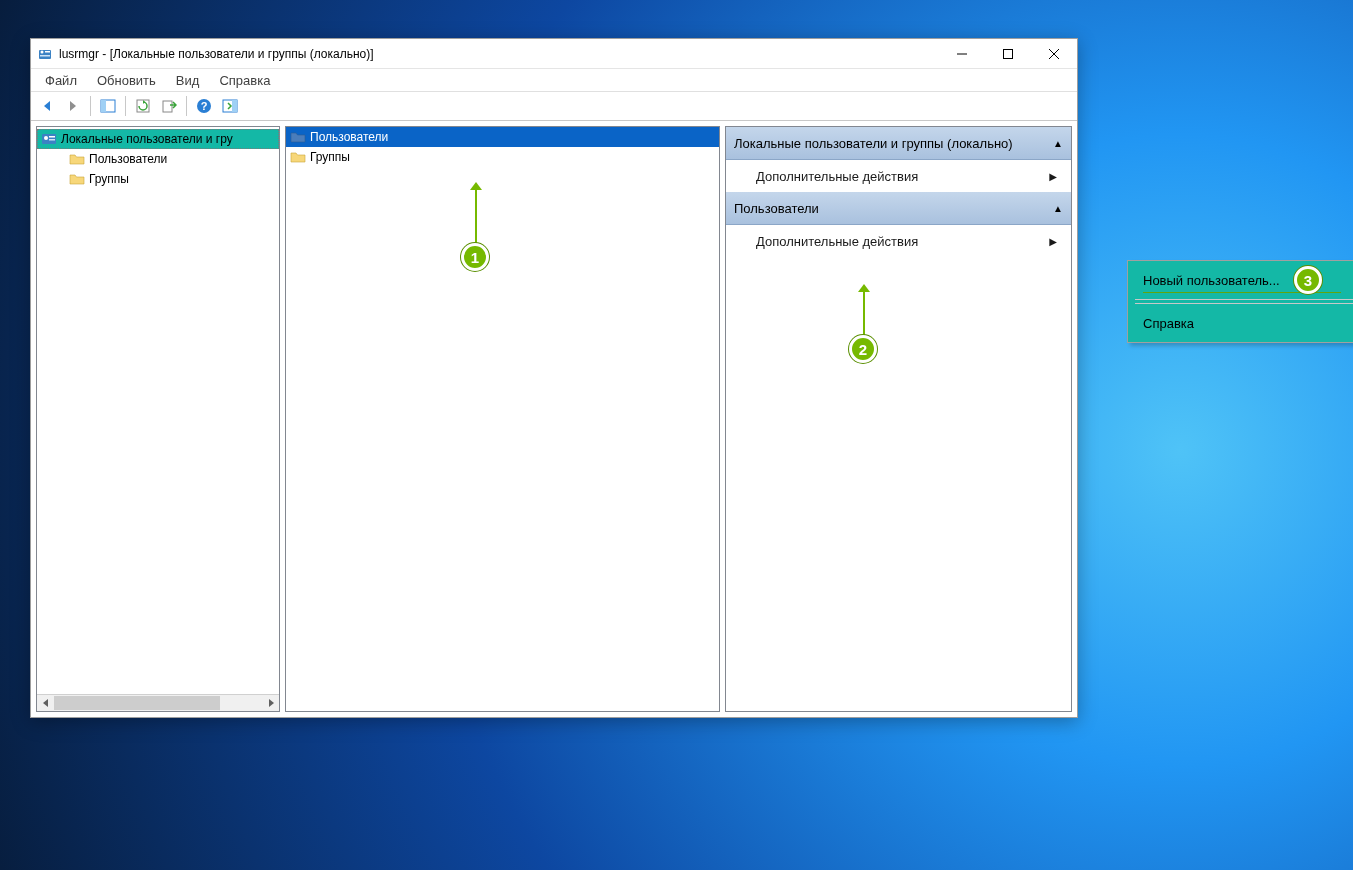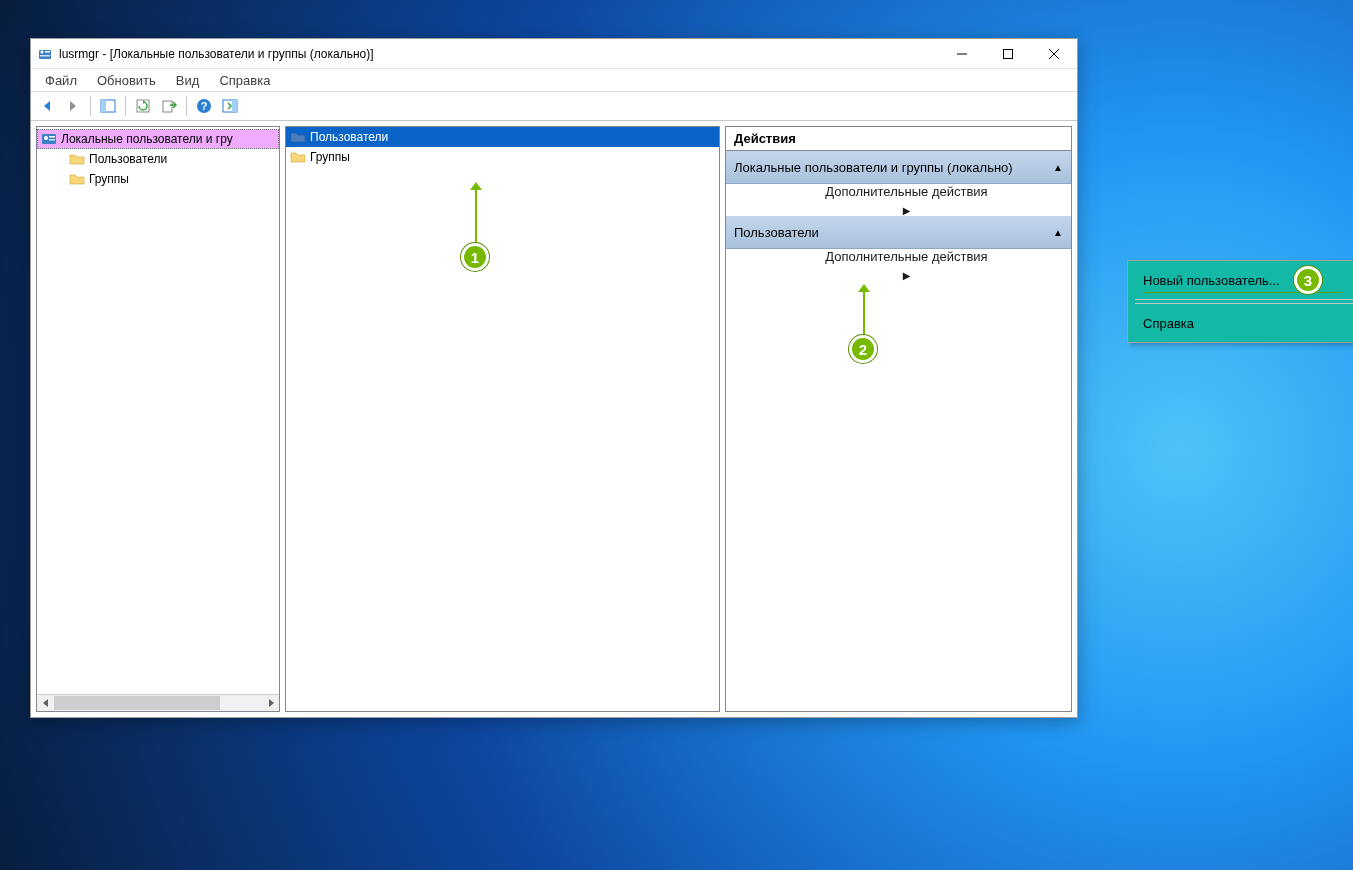--- a/index.html
+++ b/index.html
@@ -118,21 +118,21 @@
     padding: 2px 0 0 0;
   }
   .tree-row {
     display: flex; align-items: center;
     height: 20px;
     padding-left: 4px;
     white-space: nowrap;
     gap: 4px;
   }
   .tree-row.selected {
-    background: #f0abfc;
+    background: #14b8a6;
     outline: 1px dotted #7a7a7a;
     outline-offset: -1px;
   }
   .tree-row .icon { width:16px; height:16px; flex:0 0 16px; }
   .tree-child { padding-left: 32px; }
   .tree-scrollbar {
     position:absolute;
     bottom:0; left:0; right:0;
     height:17px;
     background:#f0f0f0;
@@ -186,21 +186,20 @@
     font-size:13px;
     justify-content:space-between;
   }
   .actions-link {
     height:32px;
     display:flex;align-items:center;
     padding:0 14px 0 30px;
     font-size:13px;
     color:#1a1a1a;
     justify-content:space-between;
-    flex-direction:column;
   }
   .chevron { font-size:10px; }
 
   
   .statusbar {
     height: 22px;
     border-top: 1px solid #c8c8c8;
     display:flex;align-items:center;
     padding-left:6px;
     font-size:12px;
@@ -419,21 +418,20 @@
         <div class="list-row">
           <span class="icon"><svg viewBox="0 0 16 16">
                 <path class="folder-svg" d="M1 4 h5 l1.5 2 H15 v7 H1 Z"></path>
               </svg></span>
           <span>Группы</span>
         </div>
       </div>
     </div>
 
     <div class="pane actions-pane">
-      <div class="actions-header">Действия</div>
       <div class="actions-section-title">
         <span>Локальные пользователи и группы (локально)</span>
         <span class="chevron">▲</span>
       </div>
       <div class="actions-link">
         <span>Дополнительные действия</span>
         <span class="chevron">▶</span>
       </div>
       <div class="actions-section-title">
         <span>Пользователи</span>

